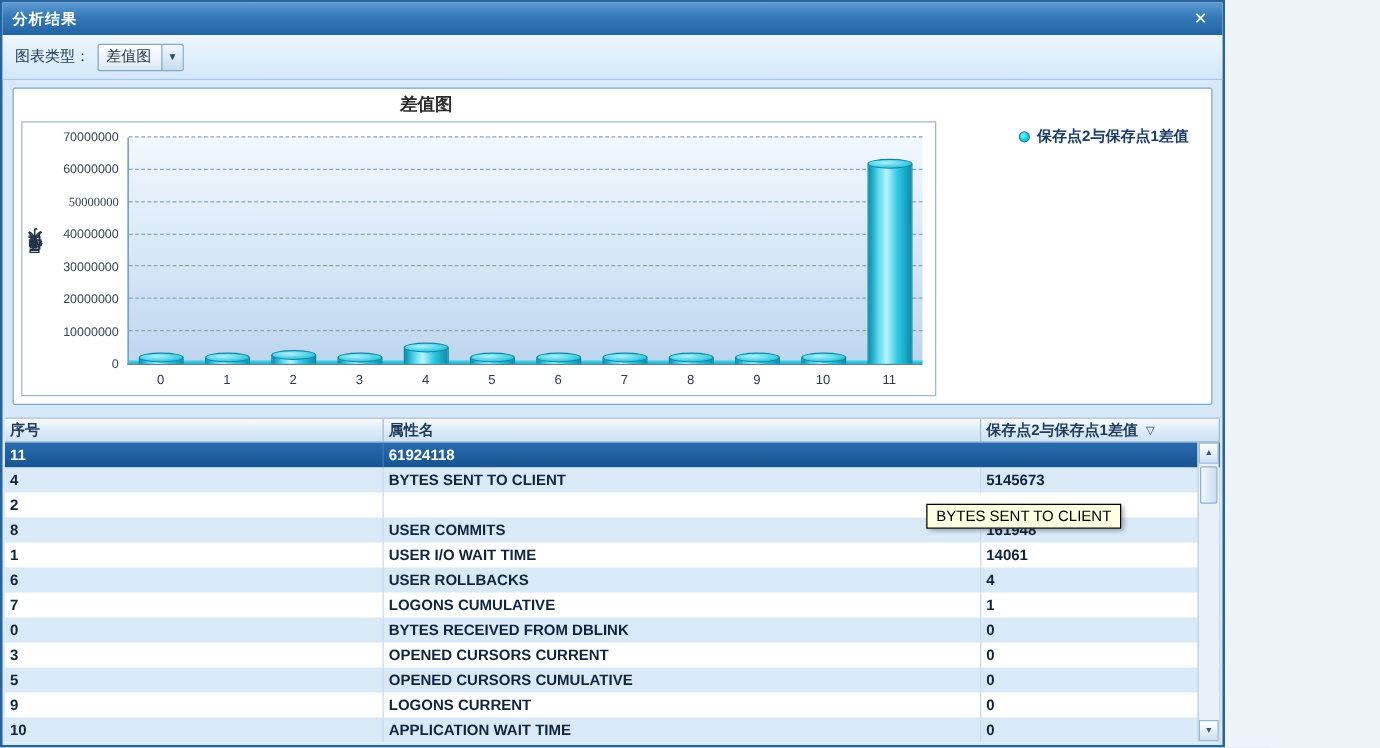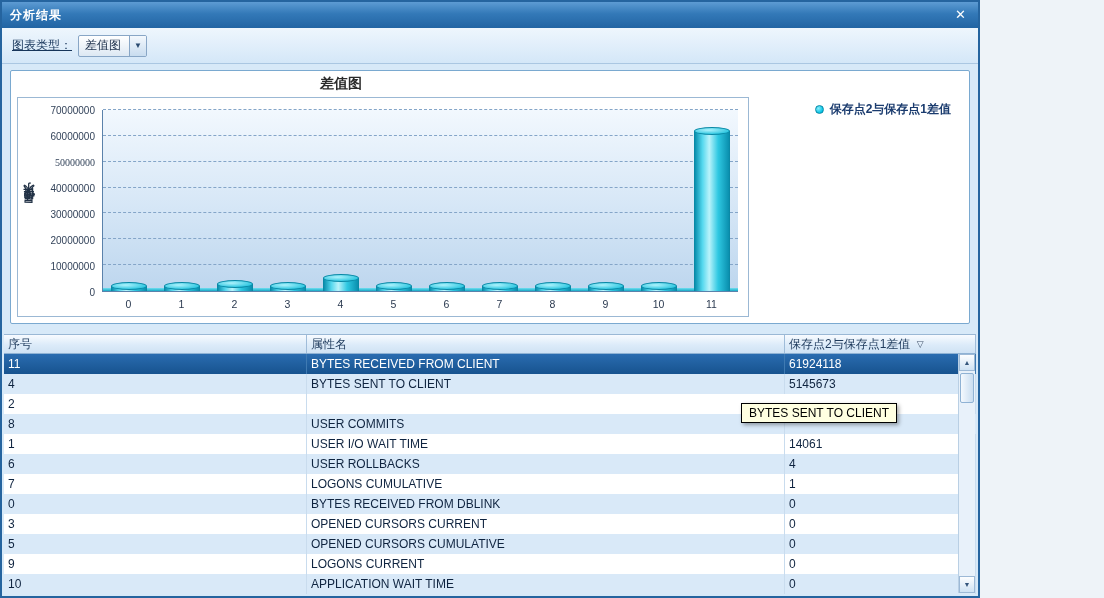--- a/index.html
+++ b/index.html
@@ -18,21 +18,21 @@
   }
   .titlebar .title { font-size:12px; font-weight:bold; letter-spacing:1px; }
   .titlebar .spacer { flex:1; }
   .titlebar .close { font-size:13px; cursor:pointer; padding:0 4px; line-height:26px; }
   
   .toolbar {
     height:36px; flex:0 0 36px; display:flex; align-items:center; gap:6px;
     background:linear-gradient(180deg,#eef6fd 0%,#d4e7f8 100%);
     border-bottom:1px solid #aac7e2; padding:0 10px;
   }
-  .toolbar .lbl { font-size:12px; color:#17355a;text-decoration:underline; }
+  .toolbar .lbl { font-size:12px; color:#17355a; }
   .combo {
     display:inline-flex; align-items:center; height:22px; cursor:pointer;
     border:1px solid #88a6c6; background:linear-gradient(180deg,#ffffff,#dde8f3);
     border-radius:2px; overflow:hidden;
   }
   .combo .val { font-size:12px; color:#1c2f4a; padding:0 8px 0 6px; min-width:44px; }
   .combo .arr {
     width:17px; height:100%; display:flex; align-items:center; justify-content:center;
     border-left:1px solid #88a6c6; background:linear-gradient(180deg,#f3f8fd,#c8dcef);
     font-size:8px; color:#2a4a70;
@@ -90,21 +90,21 @@
     border-left:1px solid #0a89a6; border-right:1px solid #0a89a6;
   }
   .bar .bar-top {
     position:absolute; left:-1px; right:-1px; top:-4px; height:8px;
     border-radius:50%; border:1px solid #0a89a6;
     background:radial-gradient(ellipse at 40% 35%, #aef2fc, #2cc6e0 75%);
   }
   
   .table-area {
     flex:1; margin:10px 2px 2px 2px; position:relative;
-    background:#fff; border-top:1px solid #9ab8d5; overflow:hidden;
+    background:#fff; border-top:1px solid #9ab8d5; overflow:hidden;font-weight:bold;
   }
   .thead {
     display:flex; height:19px;
     background:linear-gradient(180deg,#f8fbff 0%,#dcebf9 55%,#cfe2f4 100%);
     border-bottom:1px solid #8fb2d4;
   }
   .th {
     font-size:12px; color:#1e3a5c; line-height:18px; padding-left:4px;
     border-right:1px solid #9fbcd9; cursor:pointer; white-space:nowrap; overflow:hidden;
   }
@@ -253,35 +253,35 @@
         <span>属性名</span>
       </div>
       <div class="th col-val">
         <span>保存点2与保存点1差值</span>
         <span class="sort-ind">▽</span>
       </div>
     </div>
     <div id="tbody">
         <div class="trow selected">
           <div class="td col-id">11</div>
-          <div class="td col-name">BYTES RECEIVED FROM CLIENT</div>
           <div class="td col-val">61924118</div>
         </div>
         <div class="trow stripe">
           <div class="td col-id">4</div>
           <div class="td col-name">BYTES SENT TO CLIENT</div>
           <div class="td col-val">5145673</div>
         </div>
         <div class="trow">
           <div class="td col-id">2</div>
           <div class="td col-val"></div>
         </div>
         <div class="trow stripe">
           <div class="td col-id">8</div>
           <div class="td col-name">USER COMMITS</div>
+          <div class="td col-val">161948</div>
         </div>
         <div class="trow">
           <div class="td col-id">1</div>
           <div class="td col-name">USER I/O WAIT TIME</div>
           <div class="td col-val">14061</div>
         </div>
         <div class="trow stripe">
           <div class="td col-id">6</div>
           <div class="td col-name">USER ROLLBACKS</div>
           <div class="td col-val">4</div>

